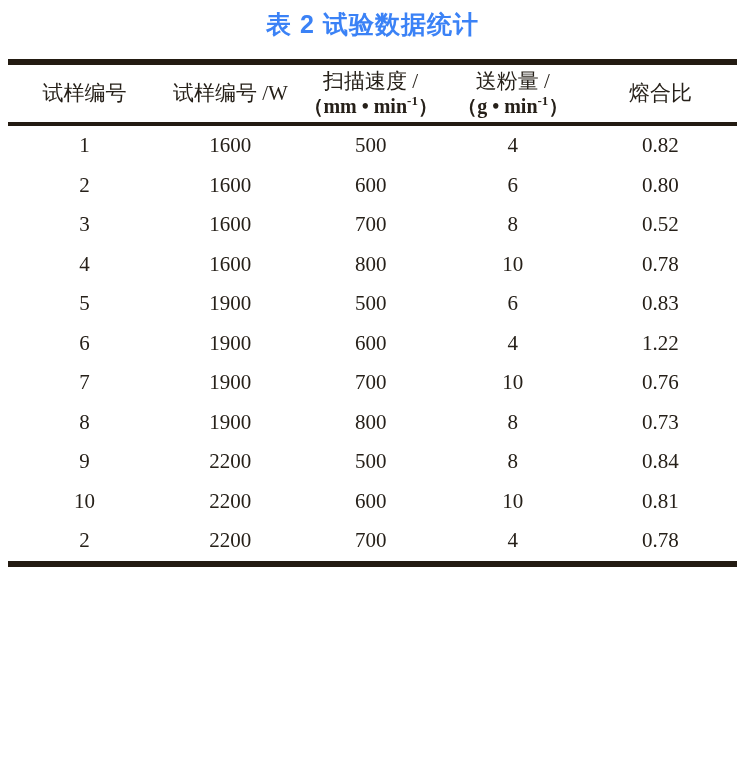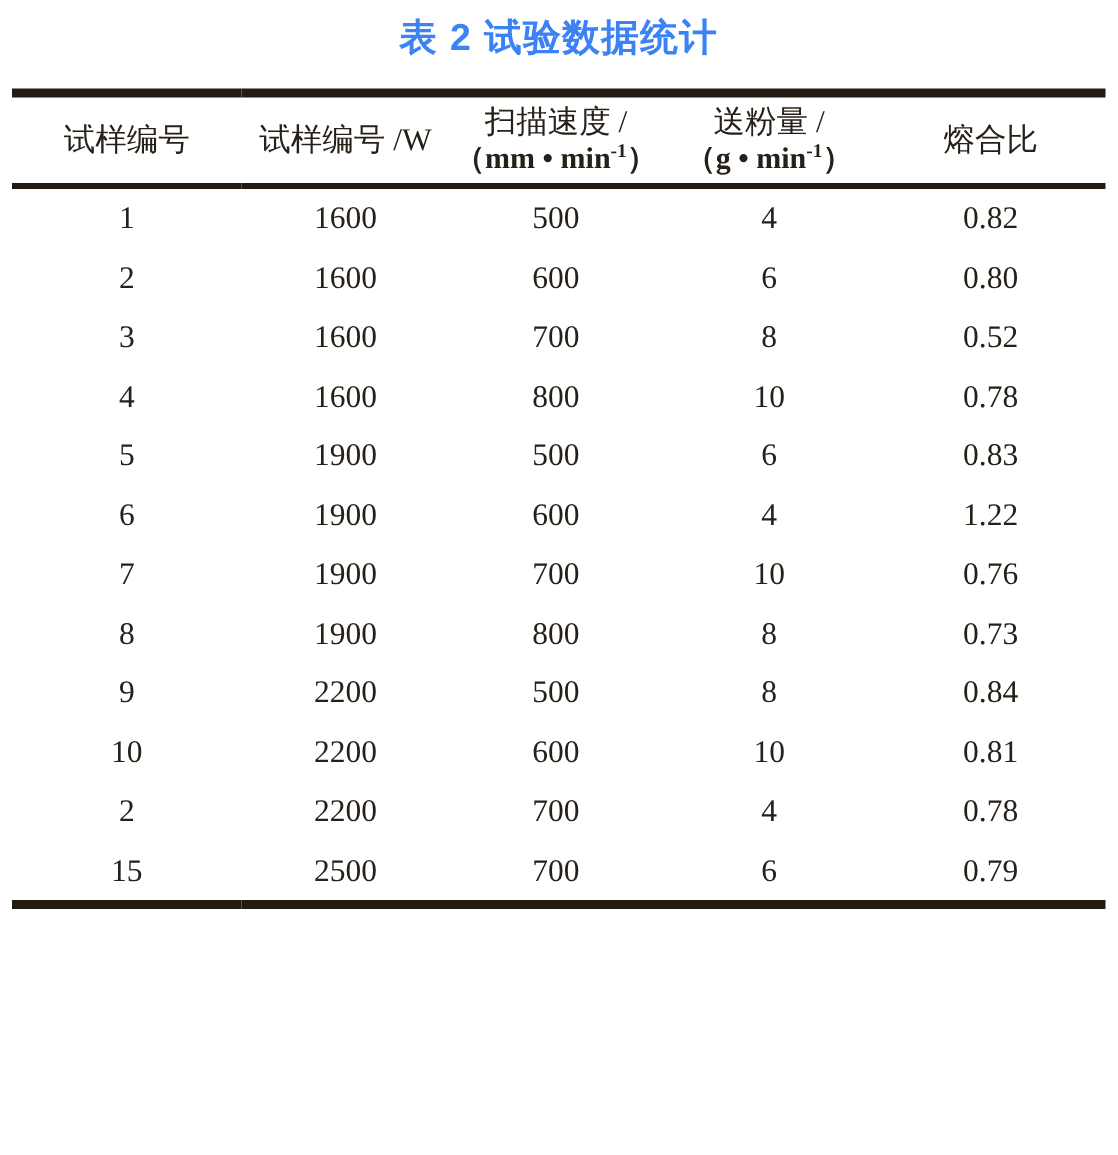--- a/index.html
+++ b/index.html
@@ -178,22 +178,15 @@
           <td>10</td>
           <td>0.81</td>
         </tr>
         <tr>
           <td>2</td>
           <td>2200</td>
           <td>700</td>
           <td>4</td>
           <td>0.78</td>
         </tr>
-        <tr>
-          <td>15</td>
-          <td>2500</td>
-          <td>700</td>
-          <td>6</td>
-          <td>0.79</td>
-        </tr>
       </tbody>
   </table>
 </div>
 
 </body></html>

